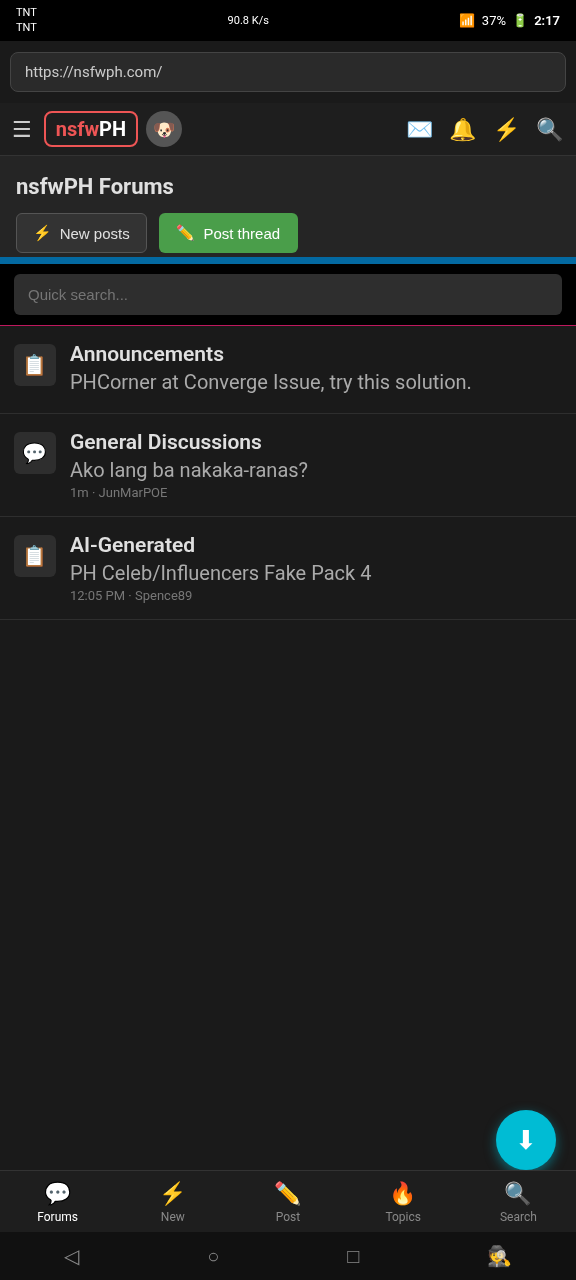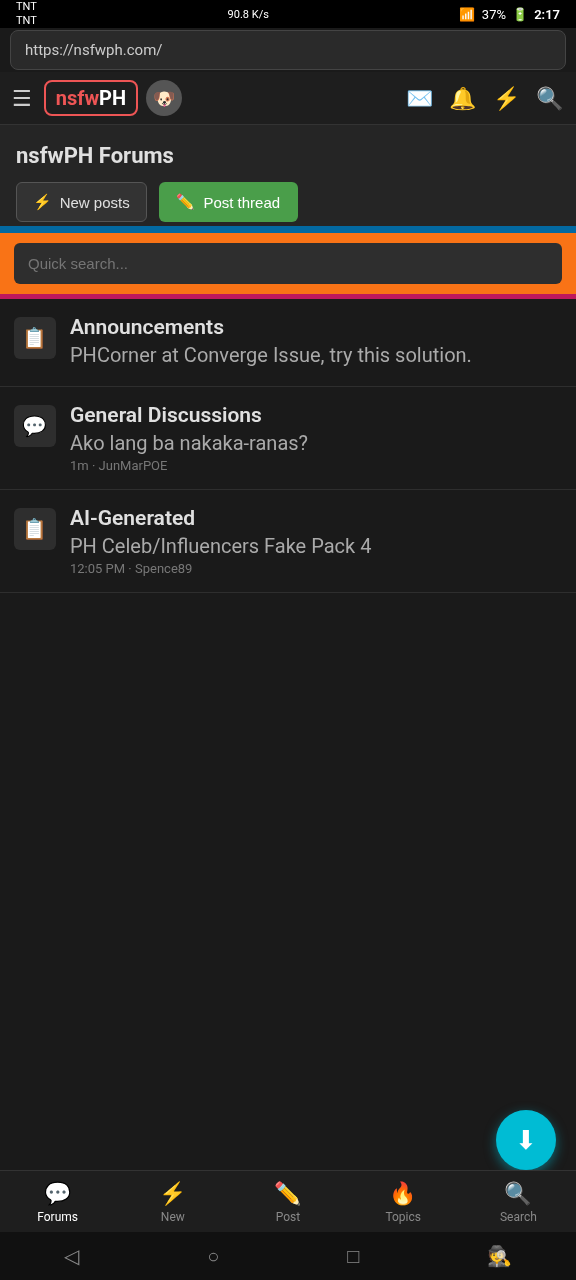--- a/index.html
+++ b/index.html
@@ -16,31 +16,31 @@
 
     
     .status-bar {
       background: #000;
       color: #fff;
       display: flex;
       justify-content: space-between;
       align-items: center;
       padding: 6px 16px;
       font-size: 13px;
-      height: 28px;
+      height: 41px;
     }
     .status-left { display: flex; flex-direction: column; font-size: 11px; line-height: 1.3; }
     .status-right { display: flex; align-items: center; gap: 6px; font-size: 13px; }
 
     
     .url-bar {
       background: #2a2a2a;
       border: 1px solid #444;
       border-radius: 8px;
-      margin: 2px 10px;
+      margin: 11px 10px;
       padding: 10px 14px;
       font-size: 15px;
       color: #ccc;
     }
 
     
     .top-nav {
       background: #1e1e1e;
       display: flex;
       align-items: center;
@@ -108,23 +108,23 @@
       border: none;
       border-radius: 6px;
       padding: 10px 18px;
       font-size: 15px;
       cursor: pointer;
       font-weight: 500;
     }
 
     
     .search-bar-container {
-      background: #f97316;
+      background: #000000;
       padding: 10px 14px;
-      border-bottom: 5px solid #be185d;
+      border-bottom: 1px solid #be185d;
     }
     .search-bar {
       background: #2e2e2e;
       border: none;
       border-radius: 6px;
       padding: 12px 14px;
       font-size: 15px;
       color: #888;
       width: 100%;
     }

